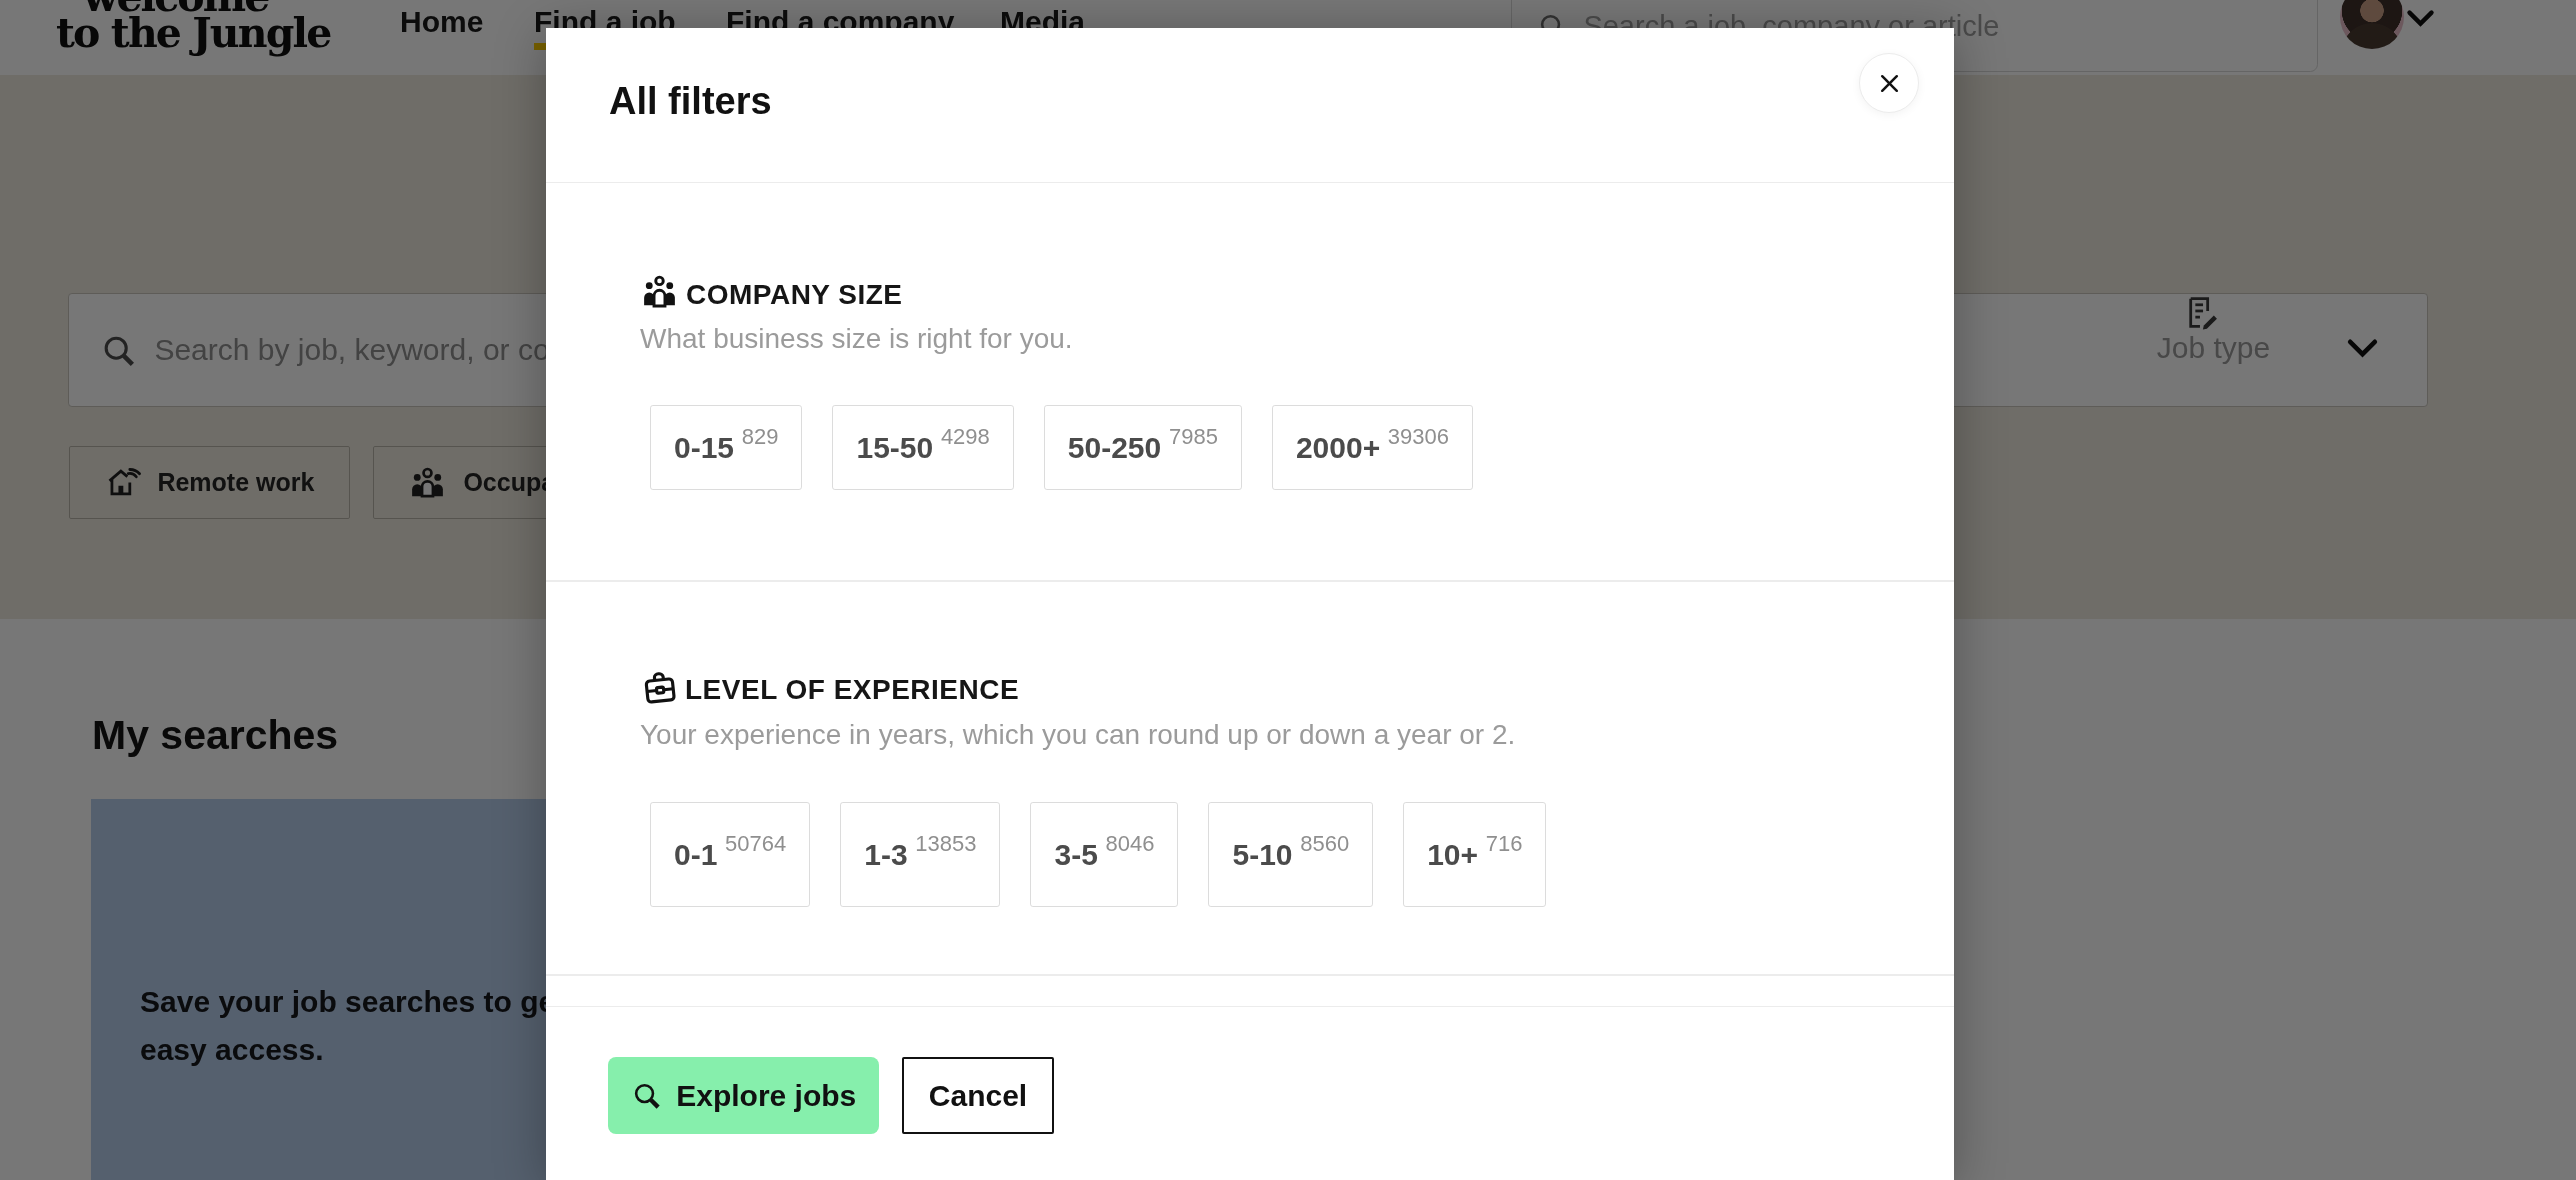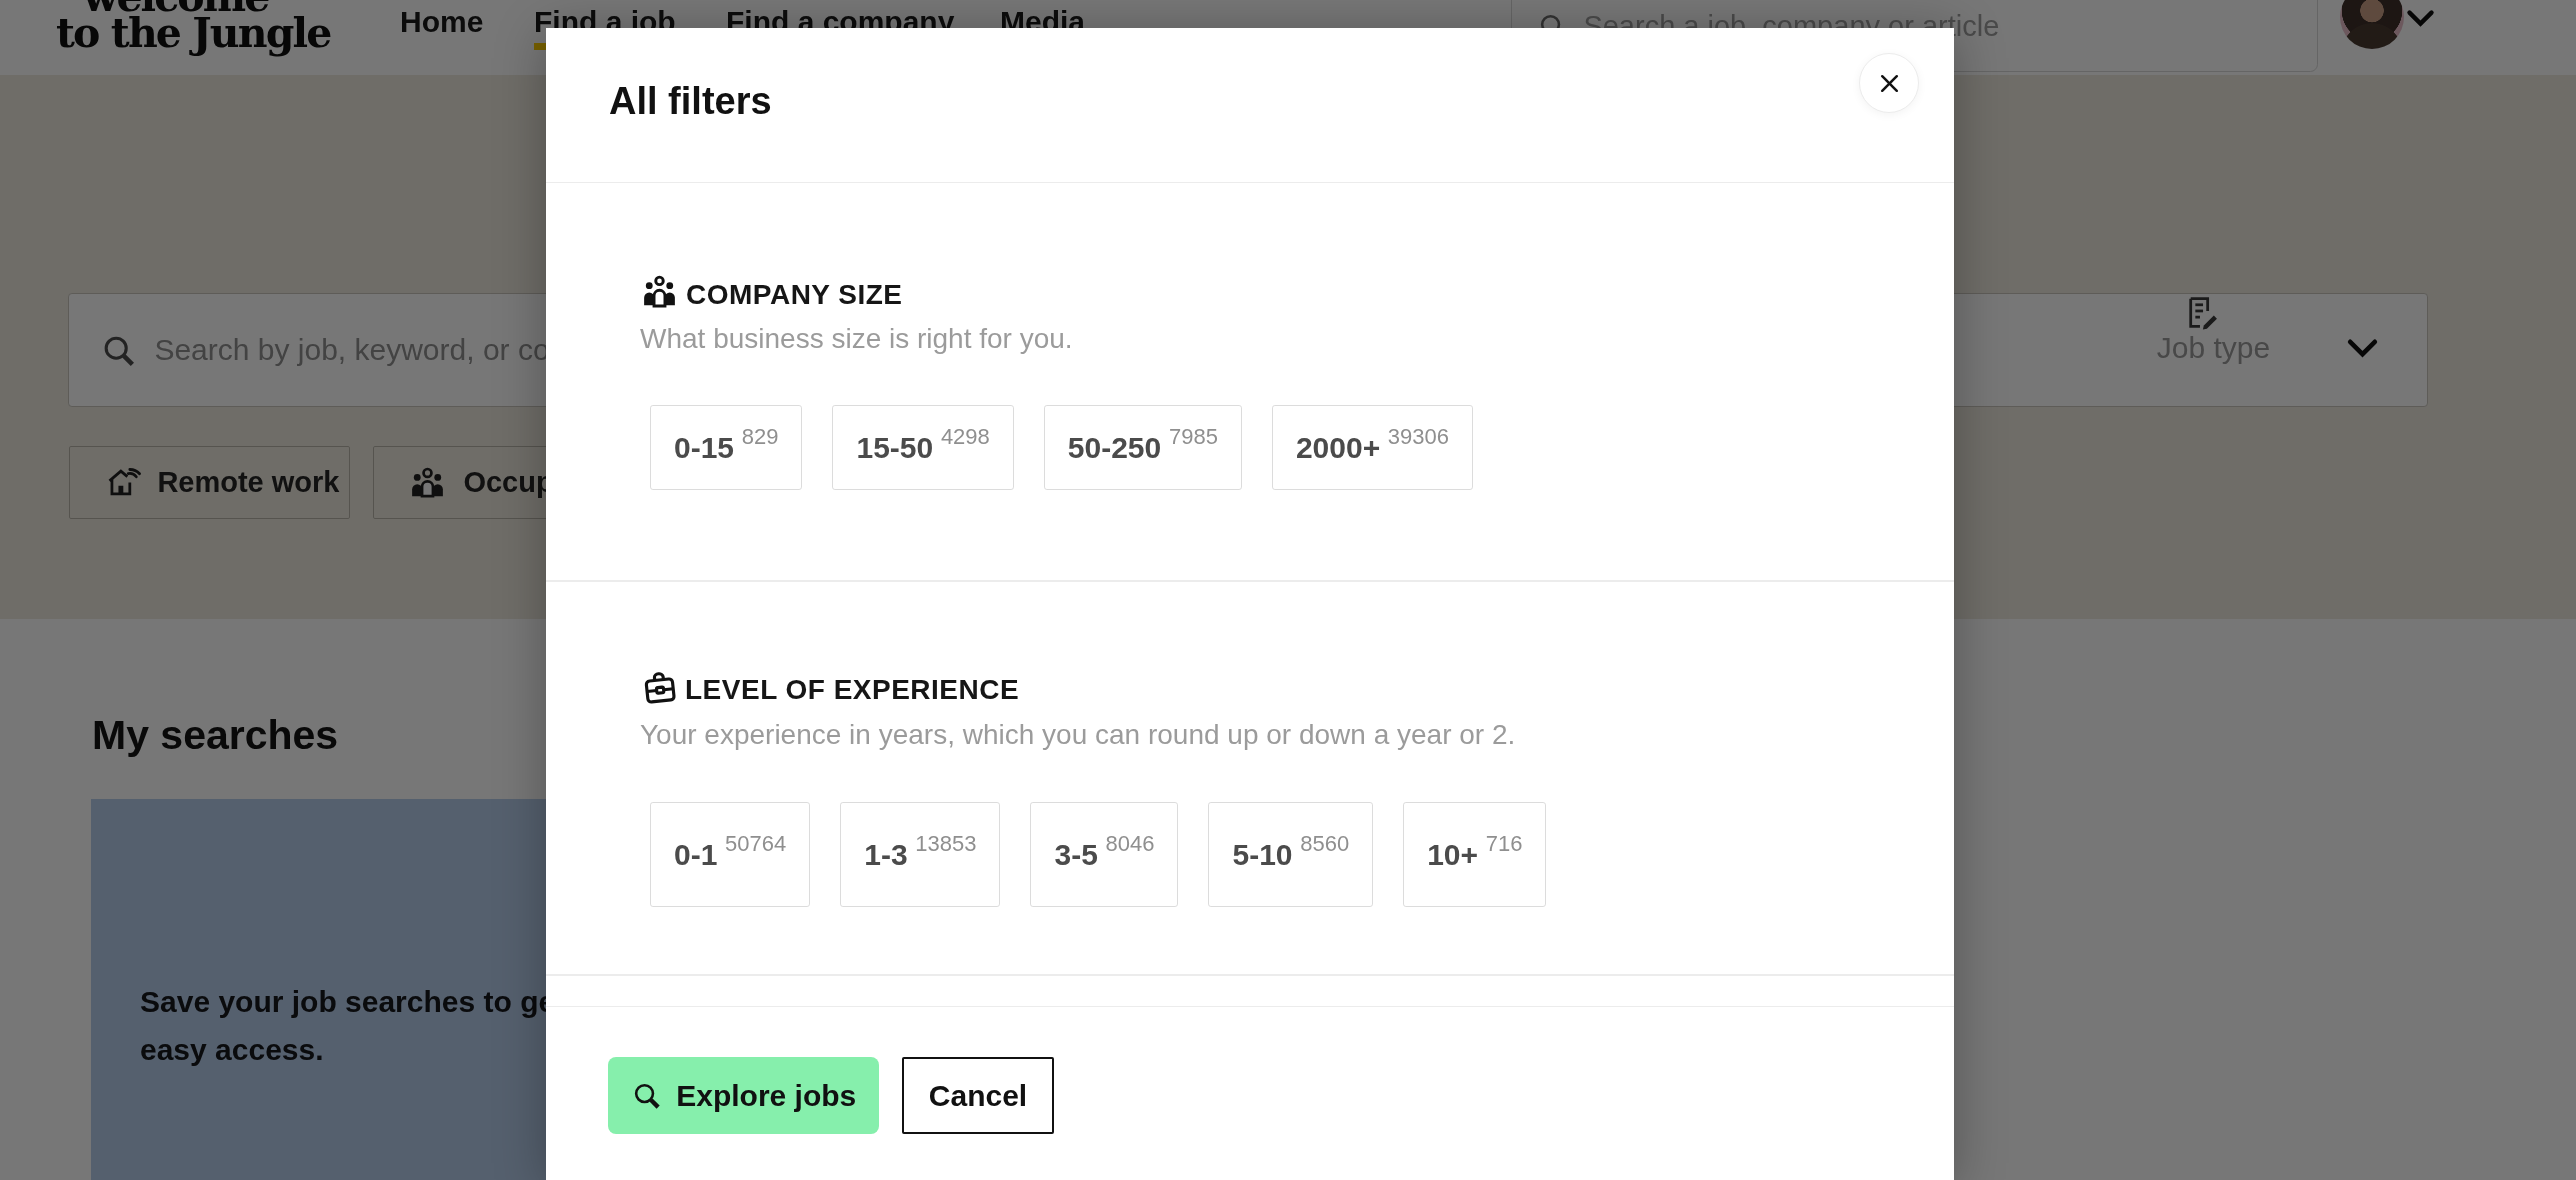--- a/index.html
+++ b/index.html
@@ -37,21 +37,21 @@
   .search-bar input { border:none; outline:none; background:transparent; font-family:inherit;
                       font-size:30px; color:#333; width:1640px; margin-left:17.4px; }
   .search-bar input::placeholder { color:#8f8f8f; }
   .jobtype-divider { position:absolute; left:1883px; top:0; width:1.9px; height:100%; background:#c9c5bc; }
   .jobtype { position:absolute; left:1883px; top:0; width:477px; height:100%; display:flex; align-items:center; padding-left:21px;flex-direction:column; }
   .jobtype-label { font-size:30px; color:#9a9a9a; margin-left:25px; }
   .jobtype-chevron { position:absolute; right:48px; top:41px; }
 
   .chip { position:absolute; top:371px; height:73px; border:1.9px solid #b8b4aa; border-radius:1.9px;
           display:flex; align-items:center; padding-left:33px; color:#262626; }
-  .chip-label { font-size:29px; font-weight:700; margin-left:15.4px; }
+  .chip-label { font-size:25px; font-weight:700; margin-left:15.4px; }
   .chip-remote { left:69px; width:281px; }
   .chip-occupations { left:373px; width:328px; }
 
   .main-section { position:absolute; top:619px; left:0; width:2576px; height:562px; background:#fff; }
   .my-searches { position:absolute; left:92px; top:93px; font-size:41px; font-weight:800; color:#141414; }
   .save-card { position:absolute; left:91px; top:180px; width:1274px; height:425px; background:#B7CDEB; }
   .save-card-text { position:absolute; left:49px; top:179px; font-size:30px; font-weight:700; color:#16181c; line-height:48px; }
 
   
   .overlay { position:absolute; inset:0; background:rgba(0,0,0,0.535); z-index:10; }

